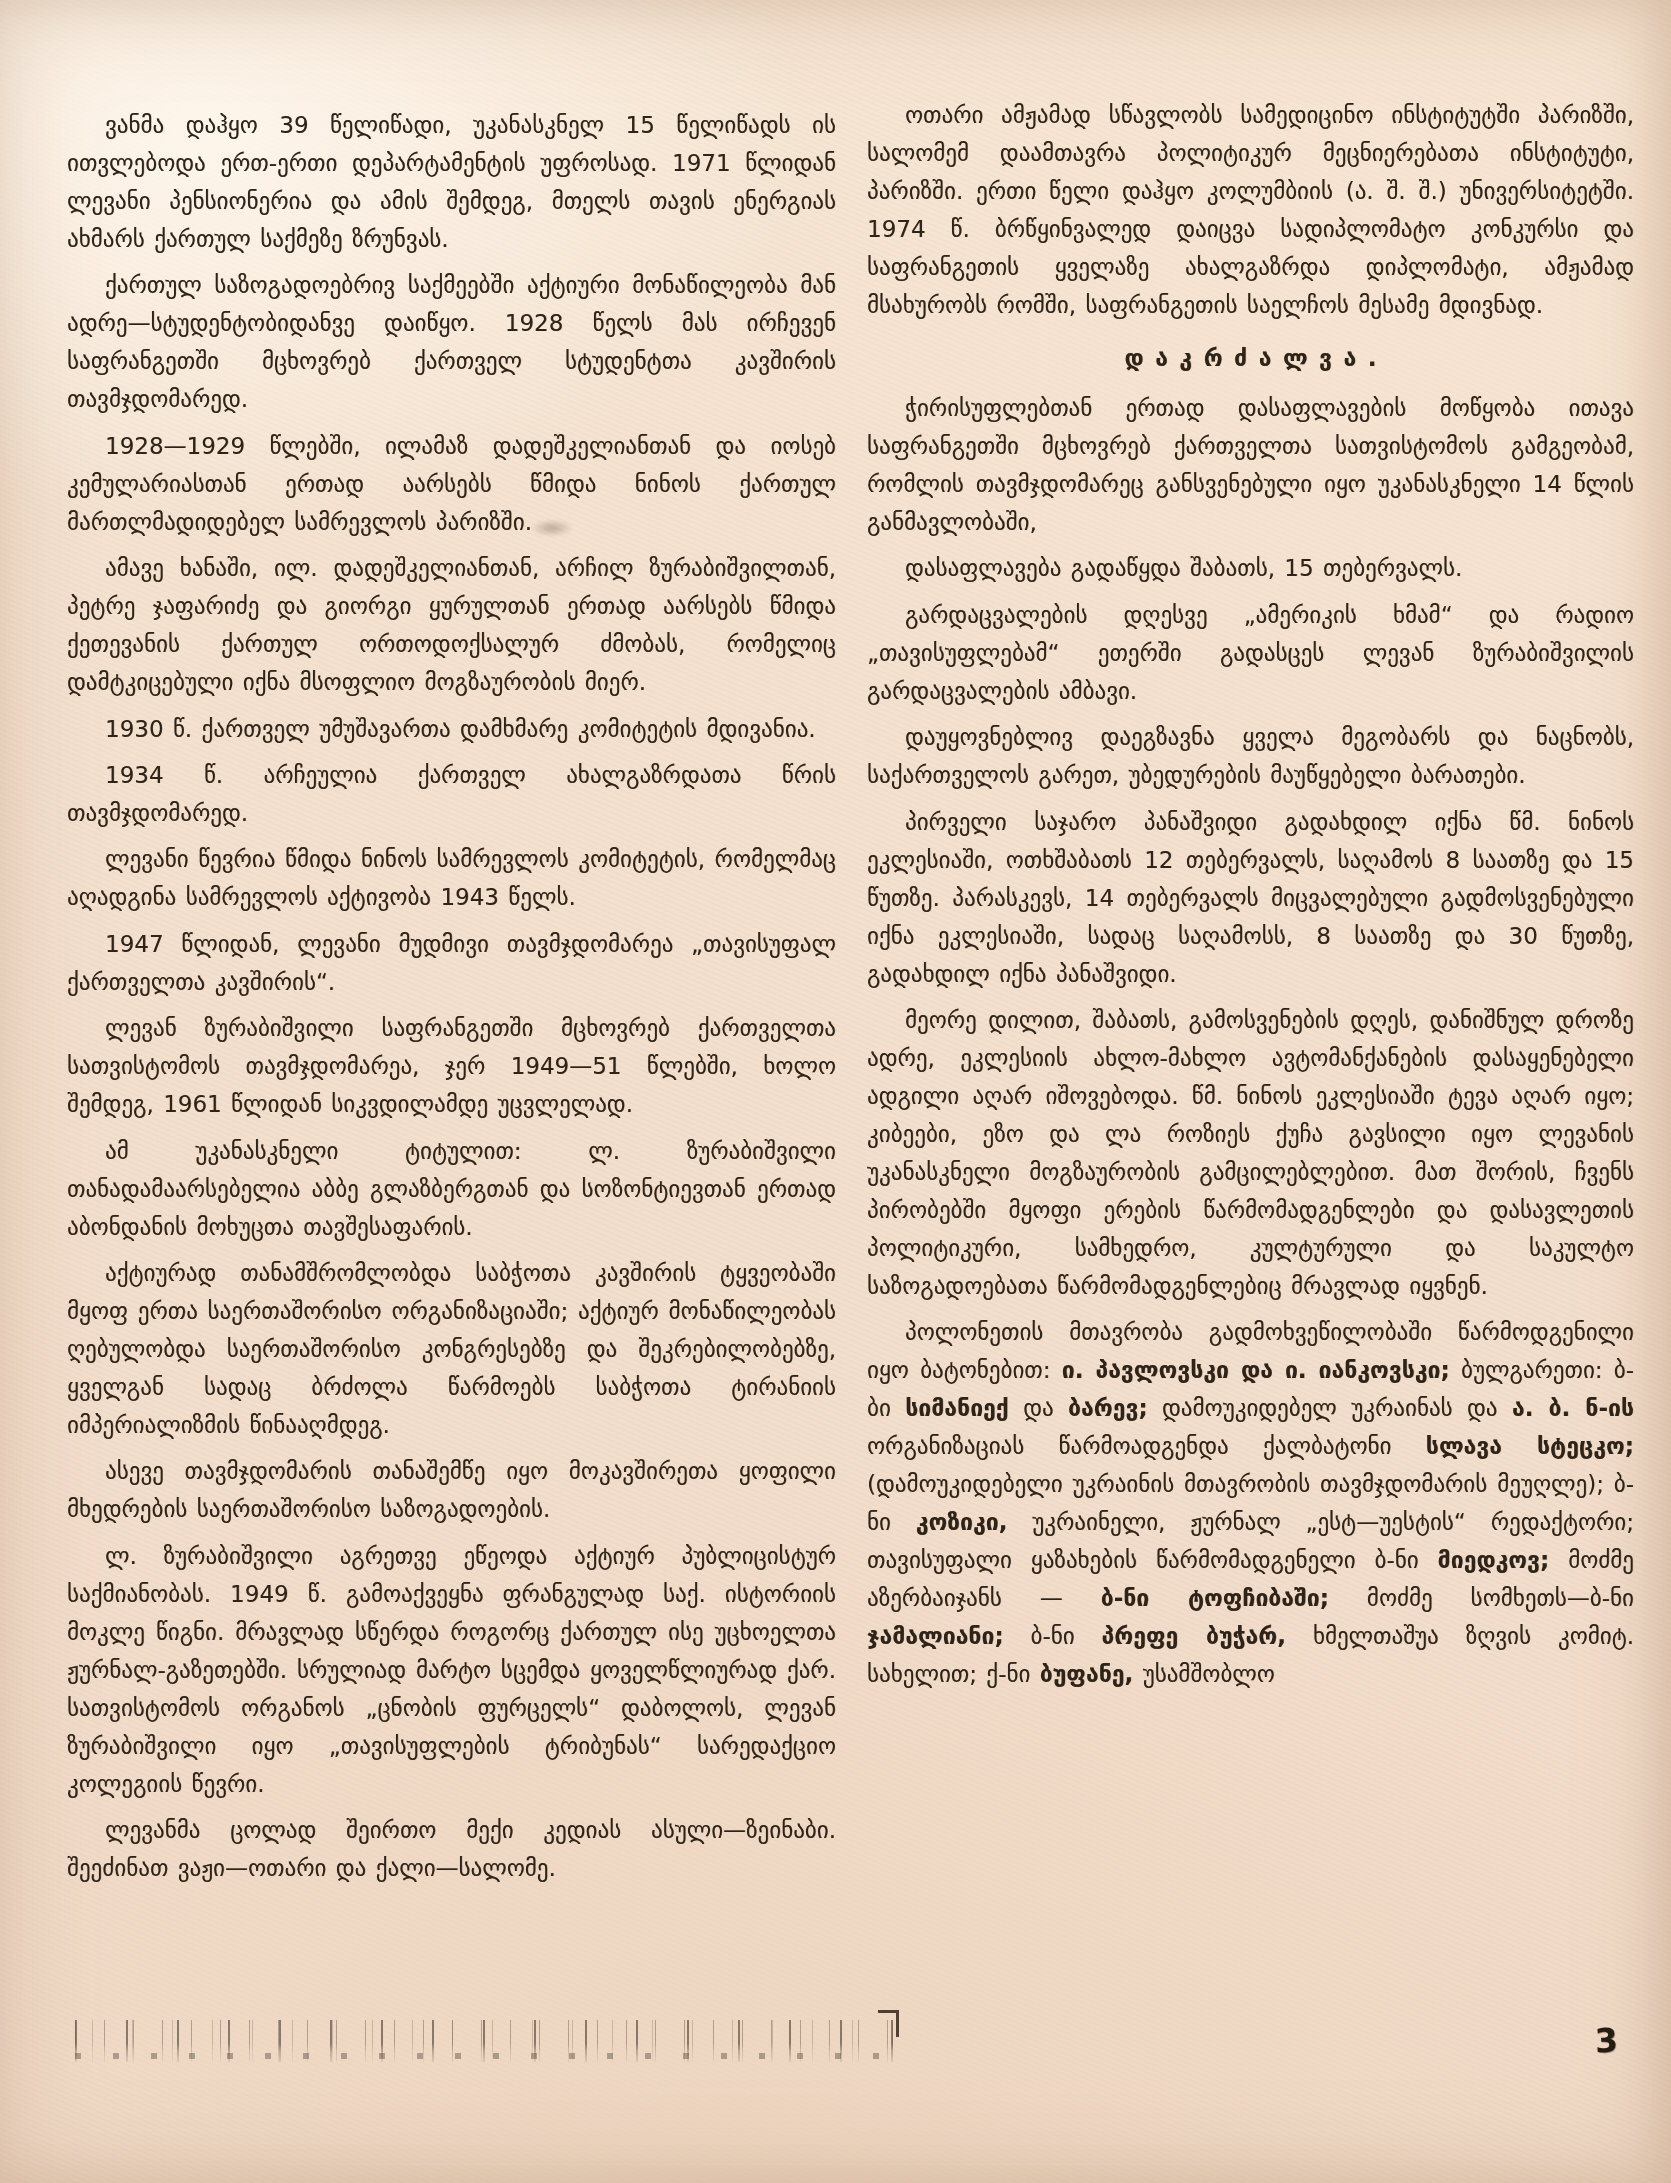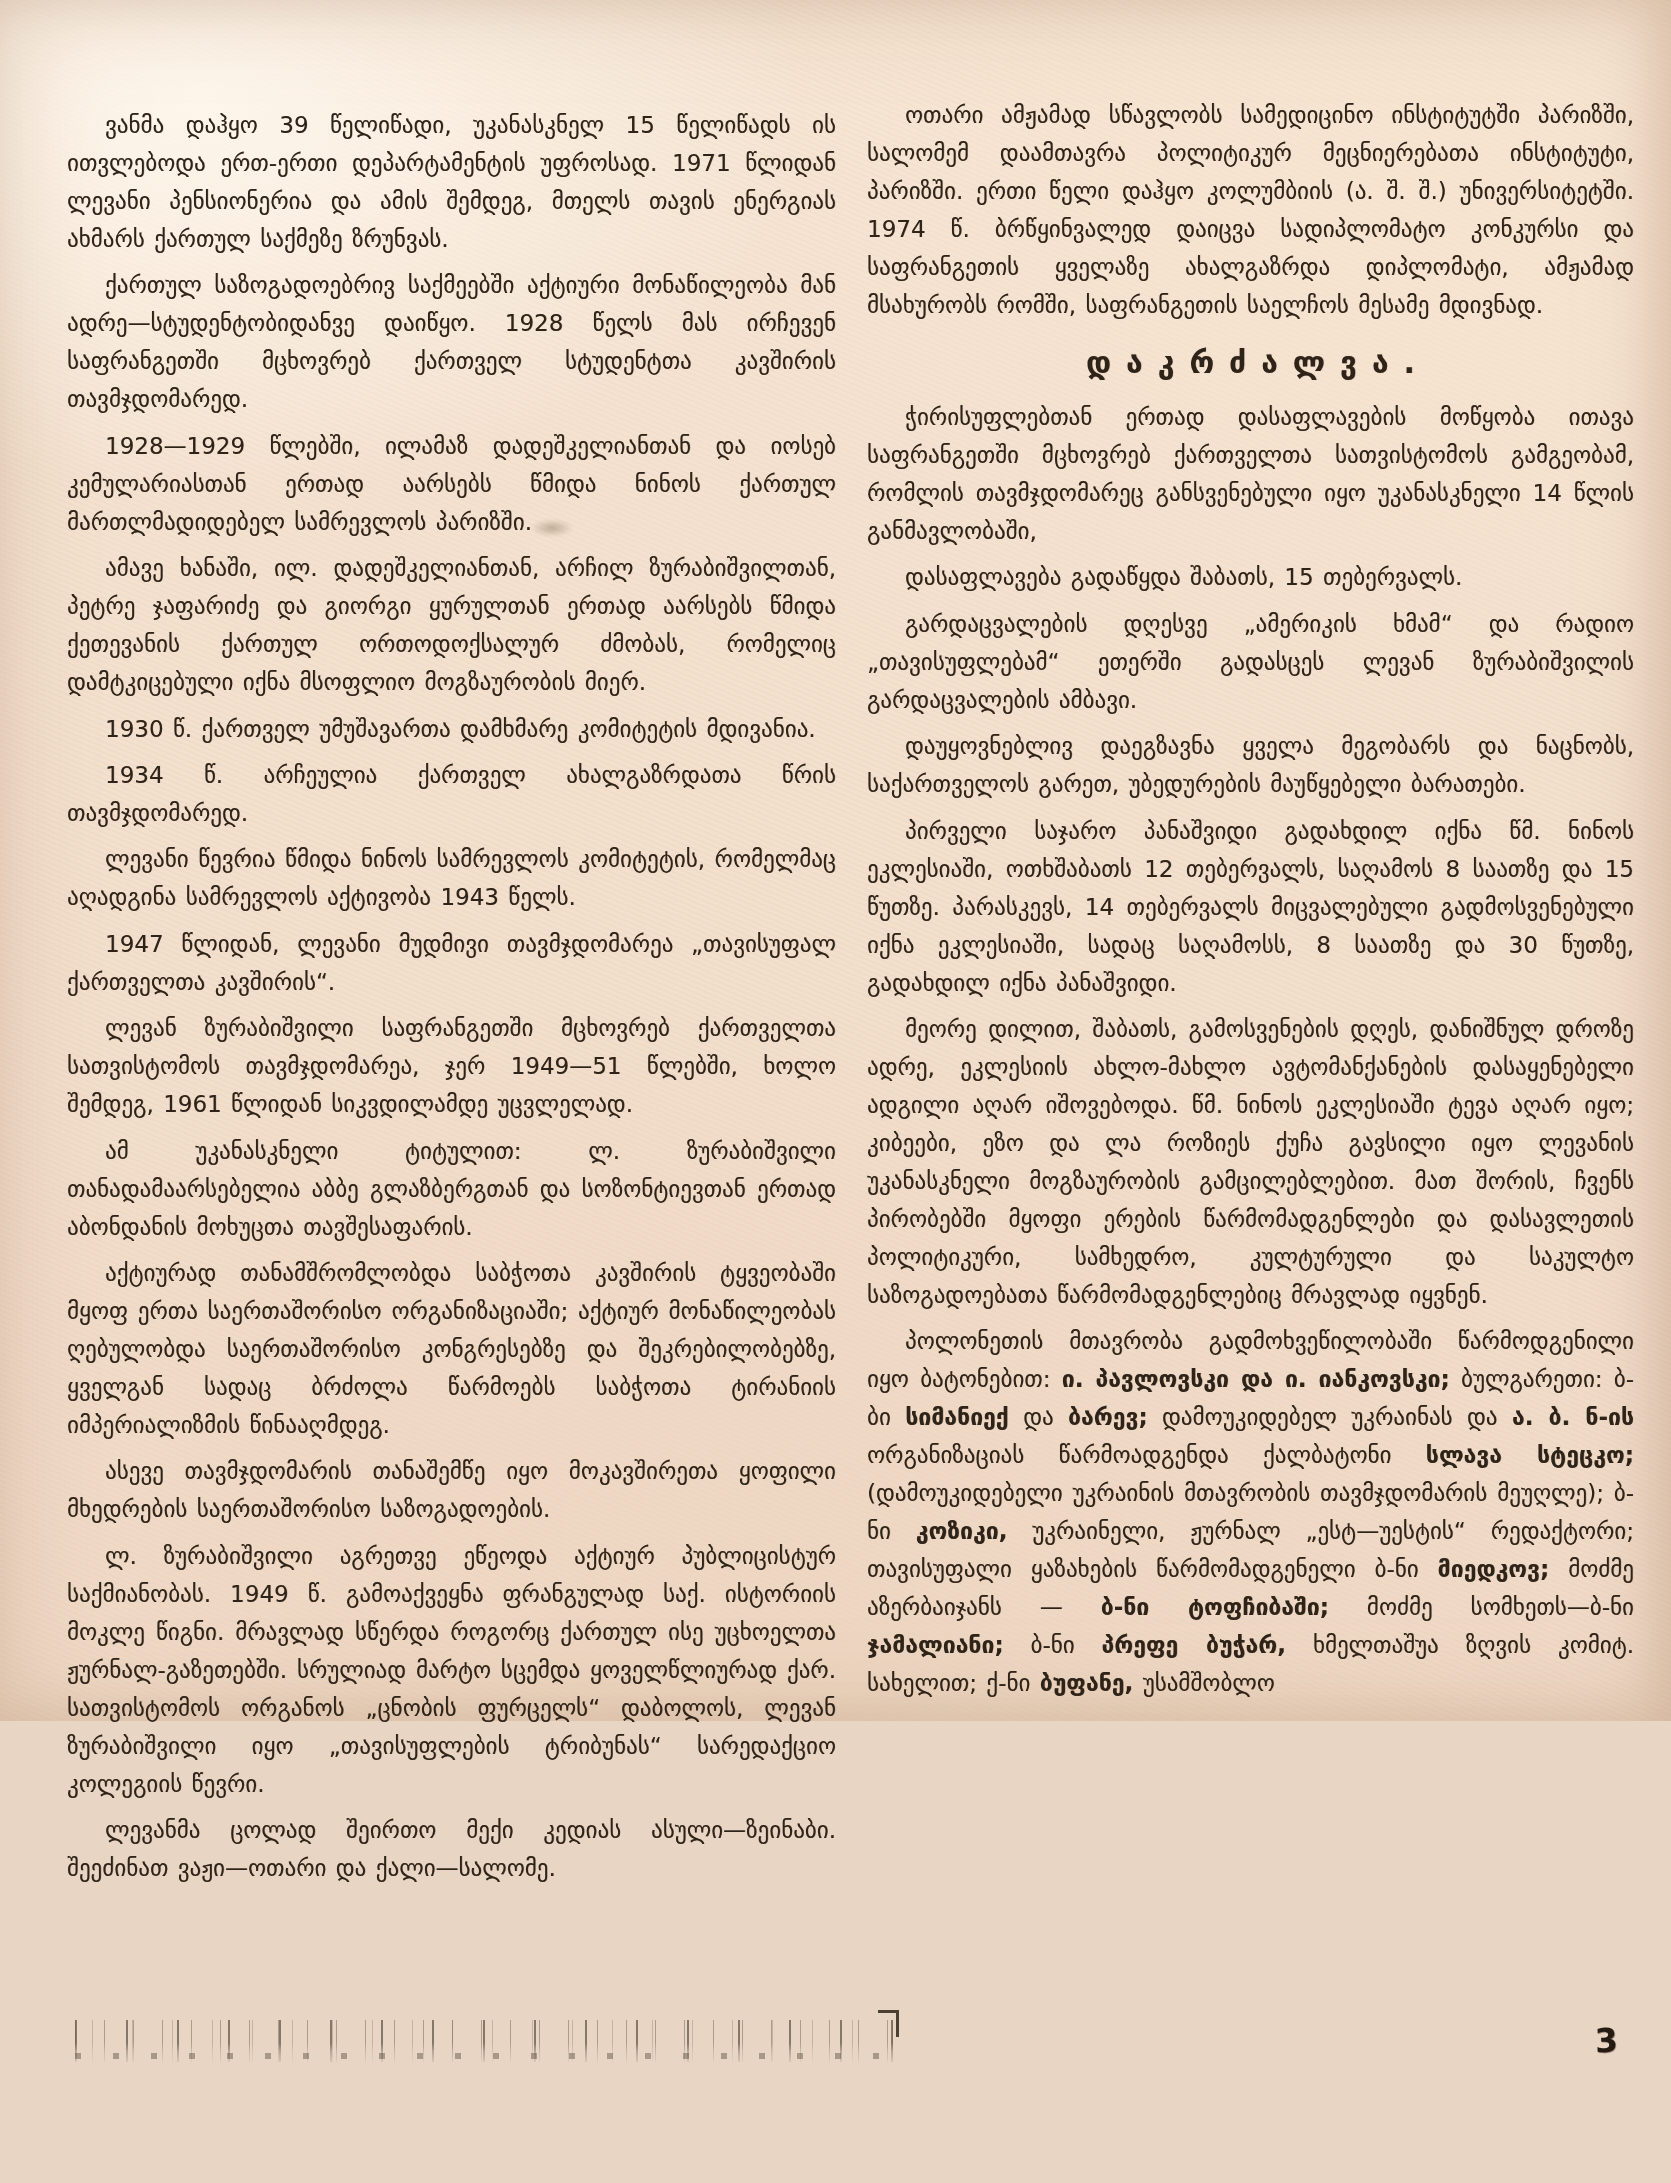--- a/index.html
+++ b/index.html
@@ -3,21 +3,21 @@
 <meta charset="utf-8">
 <style>
   html,body{margin:0;padding:0;}
   body{
     width:1672px;height:2183px;
     font-family:"DejaVu Sans",sans-serif;
     background:#e8d5c4;
     overflow:hidden;
   }
   .page{
-    position:relative;width:1672px;height:1721px;
+    position:relative;width:1672px;height:2183px;
     background:
       radial-gradient(978px 629px at 12% 6%, rgba(255,249,240,.85), rgba(255,249,240,0) 62%),
       radial-gradient(1118px 769px at 88% 14%, rgba(248,228,208,.55), rgba(248,228,208,0) 60%),
       radial-gradient(1538px 1048px at 45% 100%, rgba(236,212,190,.75), rgba(236,212,190,0) 70%),
       repeating-linear-gradient(23deg, rgba(190,155,125,.045) 0 2.1px, rgba(255,255,255,.035) 2.1px 4.9px),
       linear-gradient(180deg,#f6e5d3 0%,#f3dfcd 45%,#f0dac7 100%);
     box-shadow:inset 0 0 98px rgba(165,125,95,.28), inset -18px 0 42px rgba(160,120,90,.16);
   }
   .column{
     position:absolute;
@@ -31,21 +31,21 @@
     font-size:23px;
     line-height:38px;
     text-indent:38px;
     word-spacing:2.1px;
     text-shadow:0.4px 0.4px 0.6px rgba(72,48,28,.38);
   }
   p.para span{white-space:pre-wrap;}
   p.para .bold{font-weight:bold;}
   h2.section-heading{
     margin:21px 0 18px 0;
-    font-size:30px;
+    font-size:23px;
     font-weight:bold;
     text-align:center;
     letter-spacing:.5em;
     text-indent:.5em;
     color:#2e2318;
     text-shadow:0.4px 0.4px 0.7px rgba(72,48,28,.4);
   }
   .page-number{
     position:absolute;left:1595px;top:2021px;
     font-size:33px;font-weight:bold;color:#241b12;

